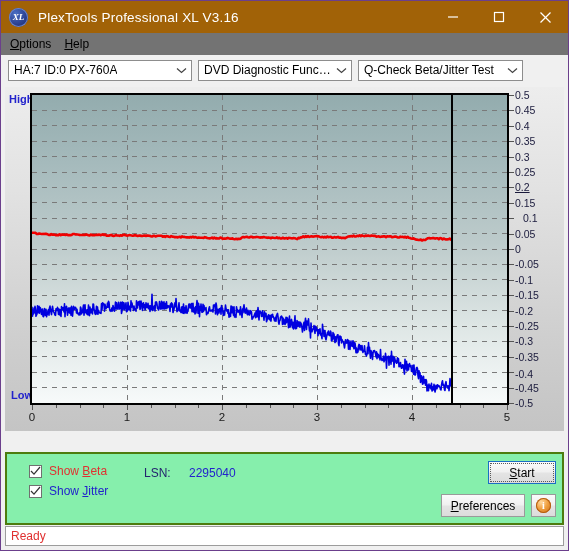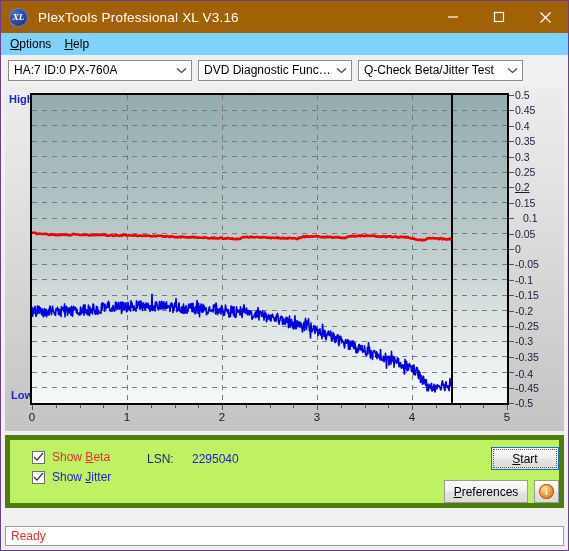--- a/index.html
+++ b/index.html
@@ -59,21 +59,21 @@
   .win-btn {
     width: 46px; height: 32px;
     display: flex; align-items: center; justify-content: center;
     color: #ffffff;
   }
   .win-btn svg { display: block; }
 
   
   .menubar {
     height: 22px;
-    background: #7dd3fc;
+    background: #737373;
     display: flex;
     align-items: center;
     padding-left: 5px;
     font-size: 12px;
     color: #000;
   }
   .menu-item {
     padding: 2px 9px 2px 4px;
     white-space: nowrap;
   }
@@ -153,24 +153,24 @@
     top: 324px;
     font-size: 11.5px;
     color: #1a1a1a;
     transform: translateX(-50%);
     white-space: nowrap;
   }
 
   
   .controls {
     position: relative;
-    margin: 4px 4px 0 4px;
+    margin: 21px 4px 0 4px;
     height: 73px;
-    border: 5px solid #4d7c0f;
-    background: #bef264;
+    border: 2px solid #4d7c0f;
+    background: #86efac;
     box-sizing: border-box;
   }
   .chk-row {
     position: absolute;
     display: flex;
     align-items: center;
     gap: 7px;
     font-size: 12px;
     white-space: nowrap;
   }

